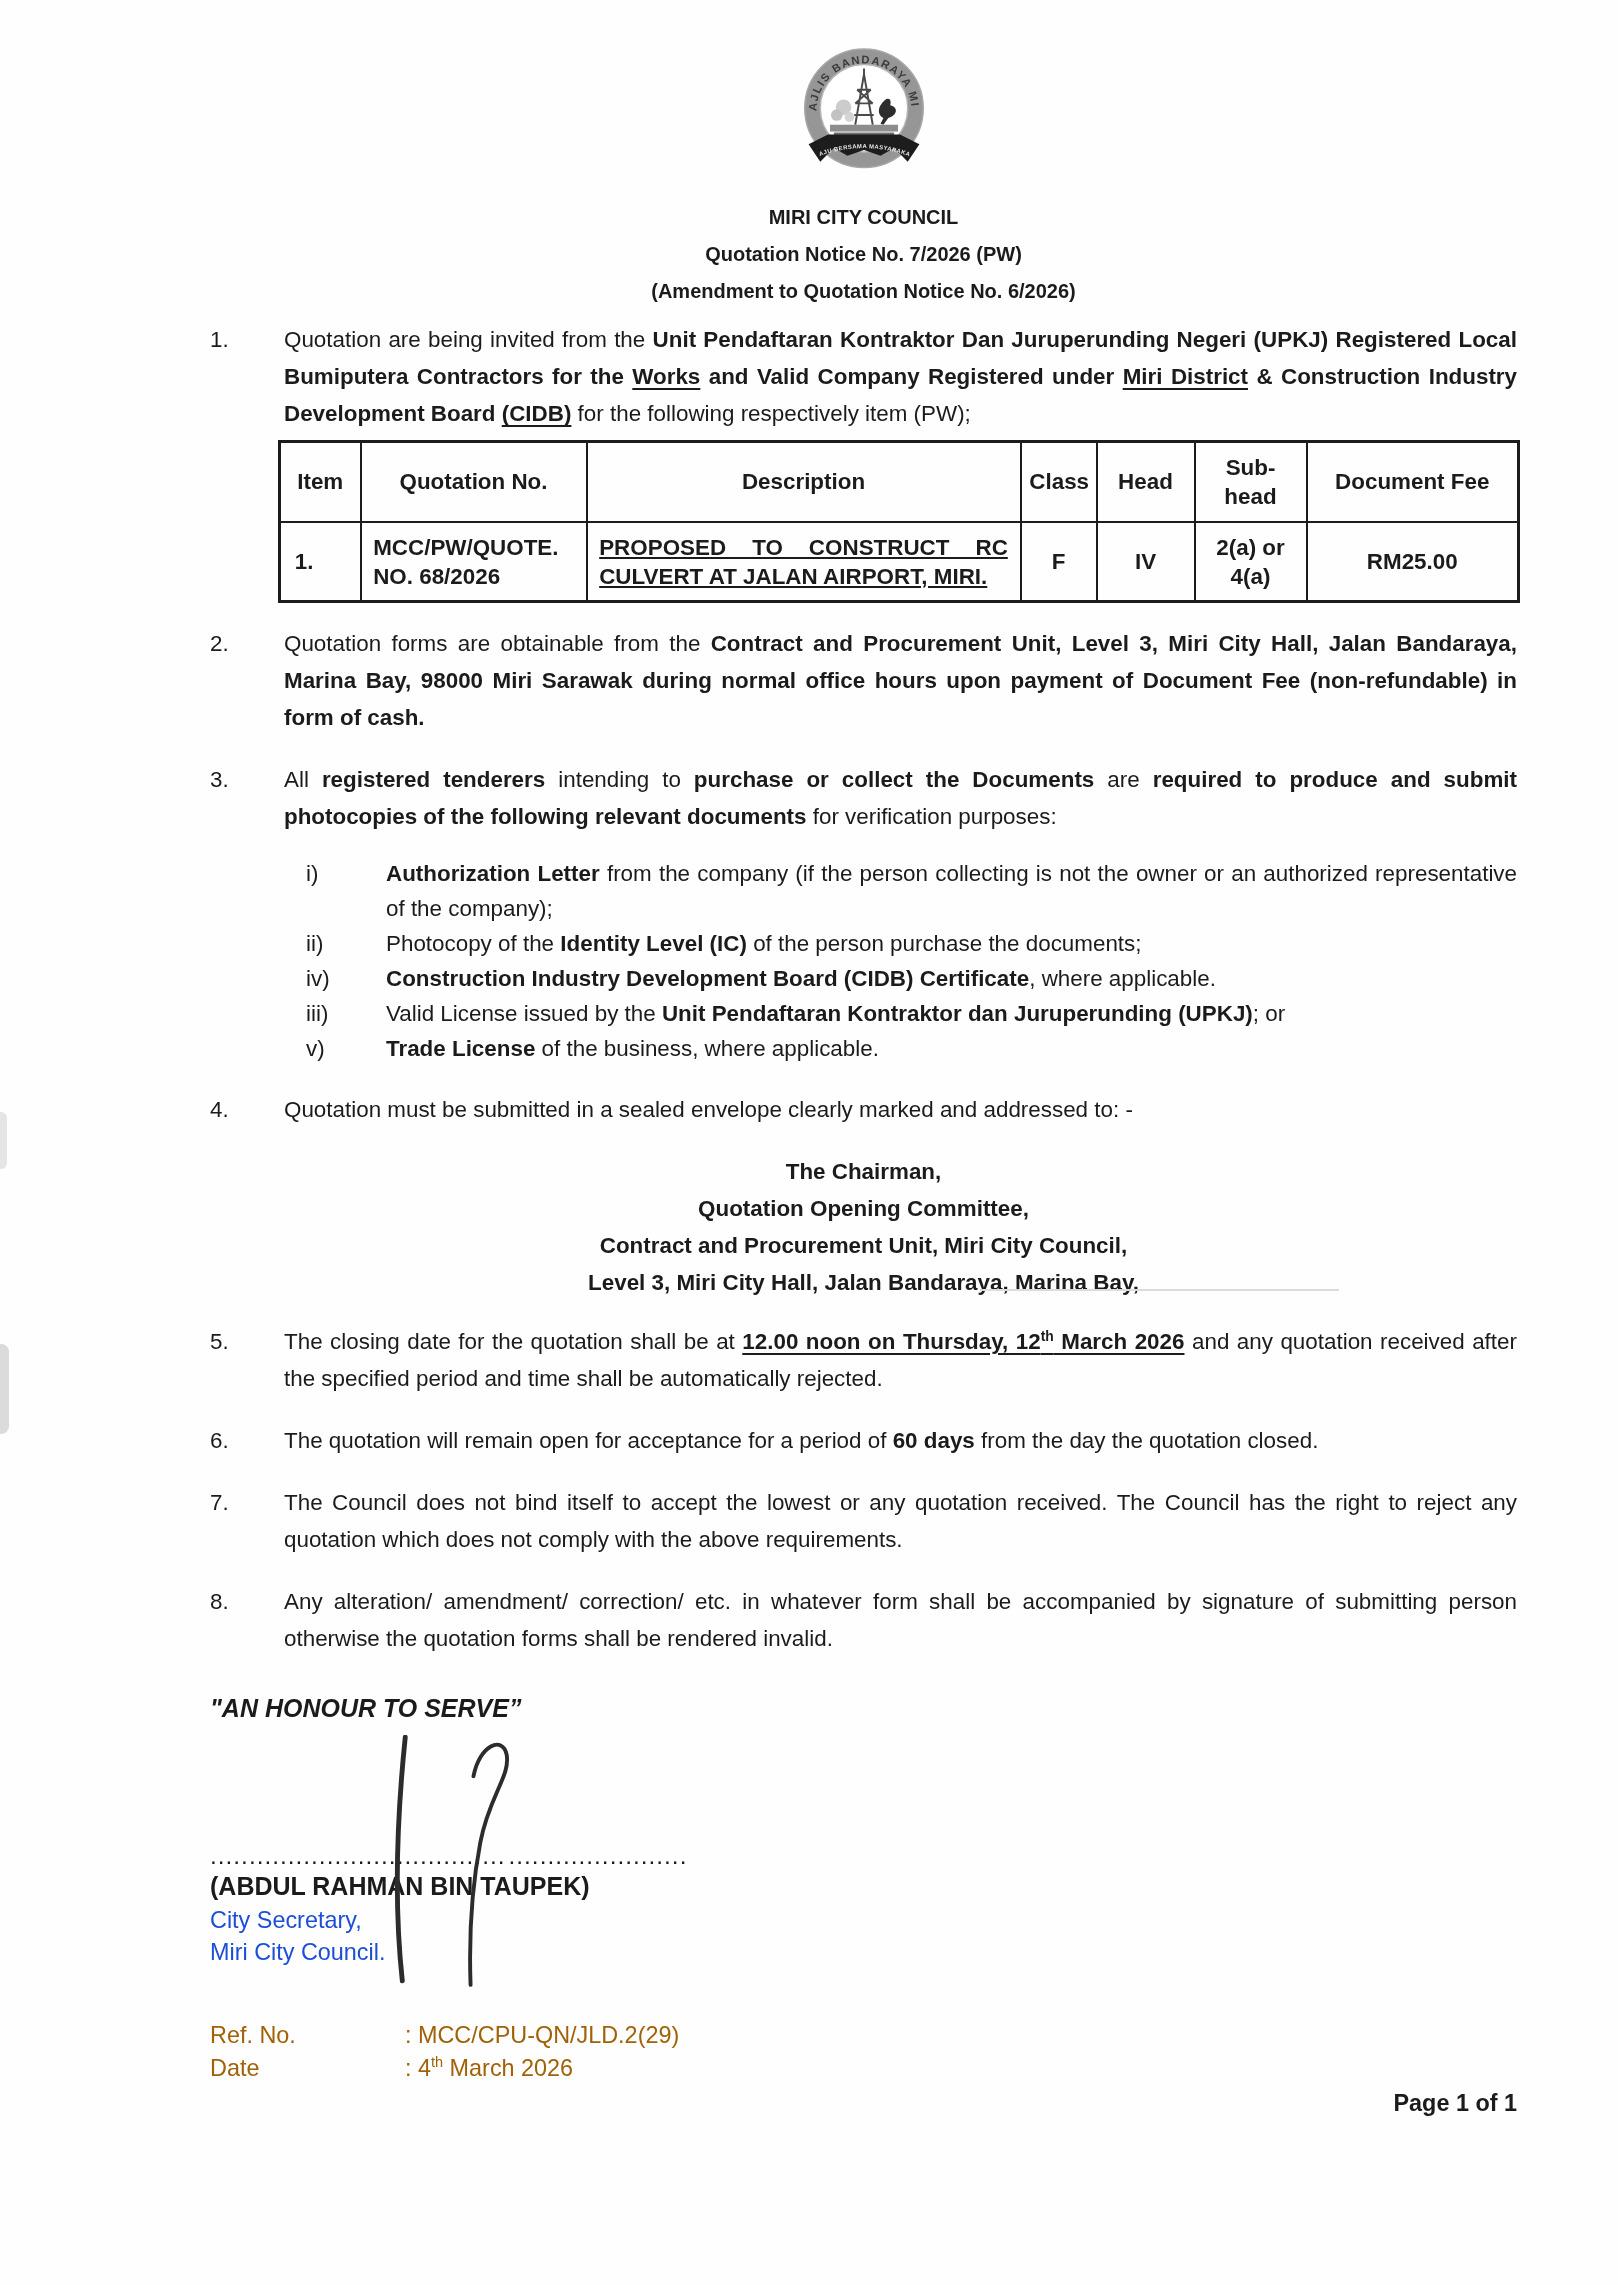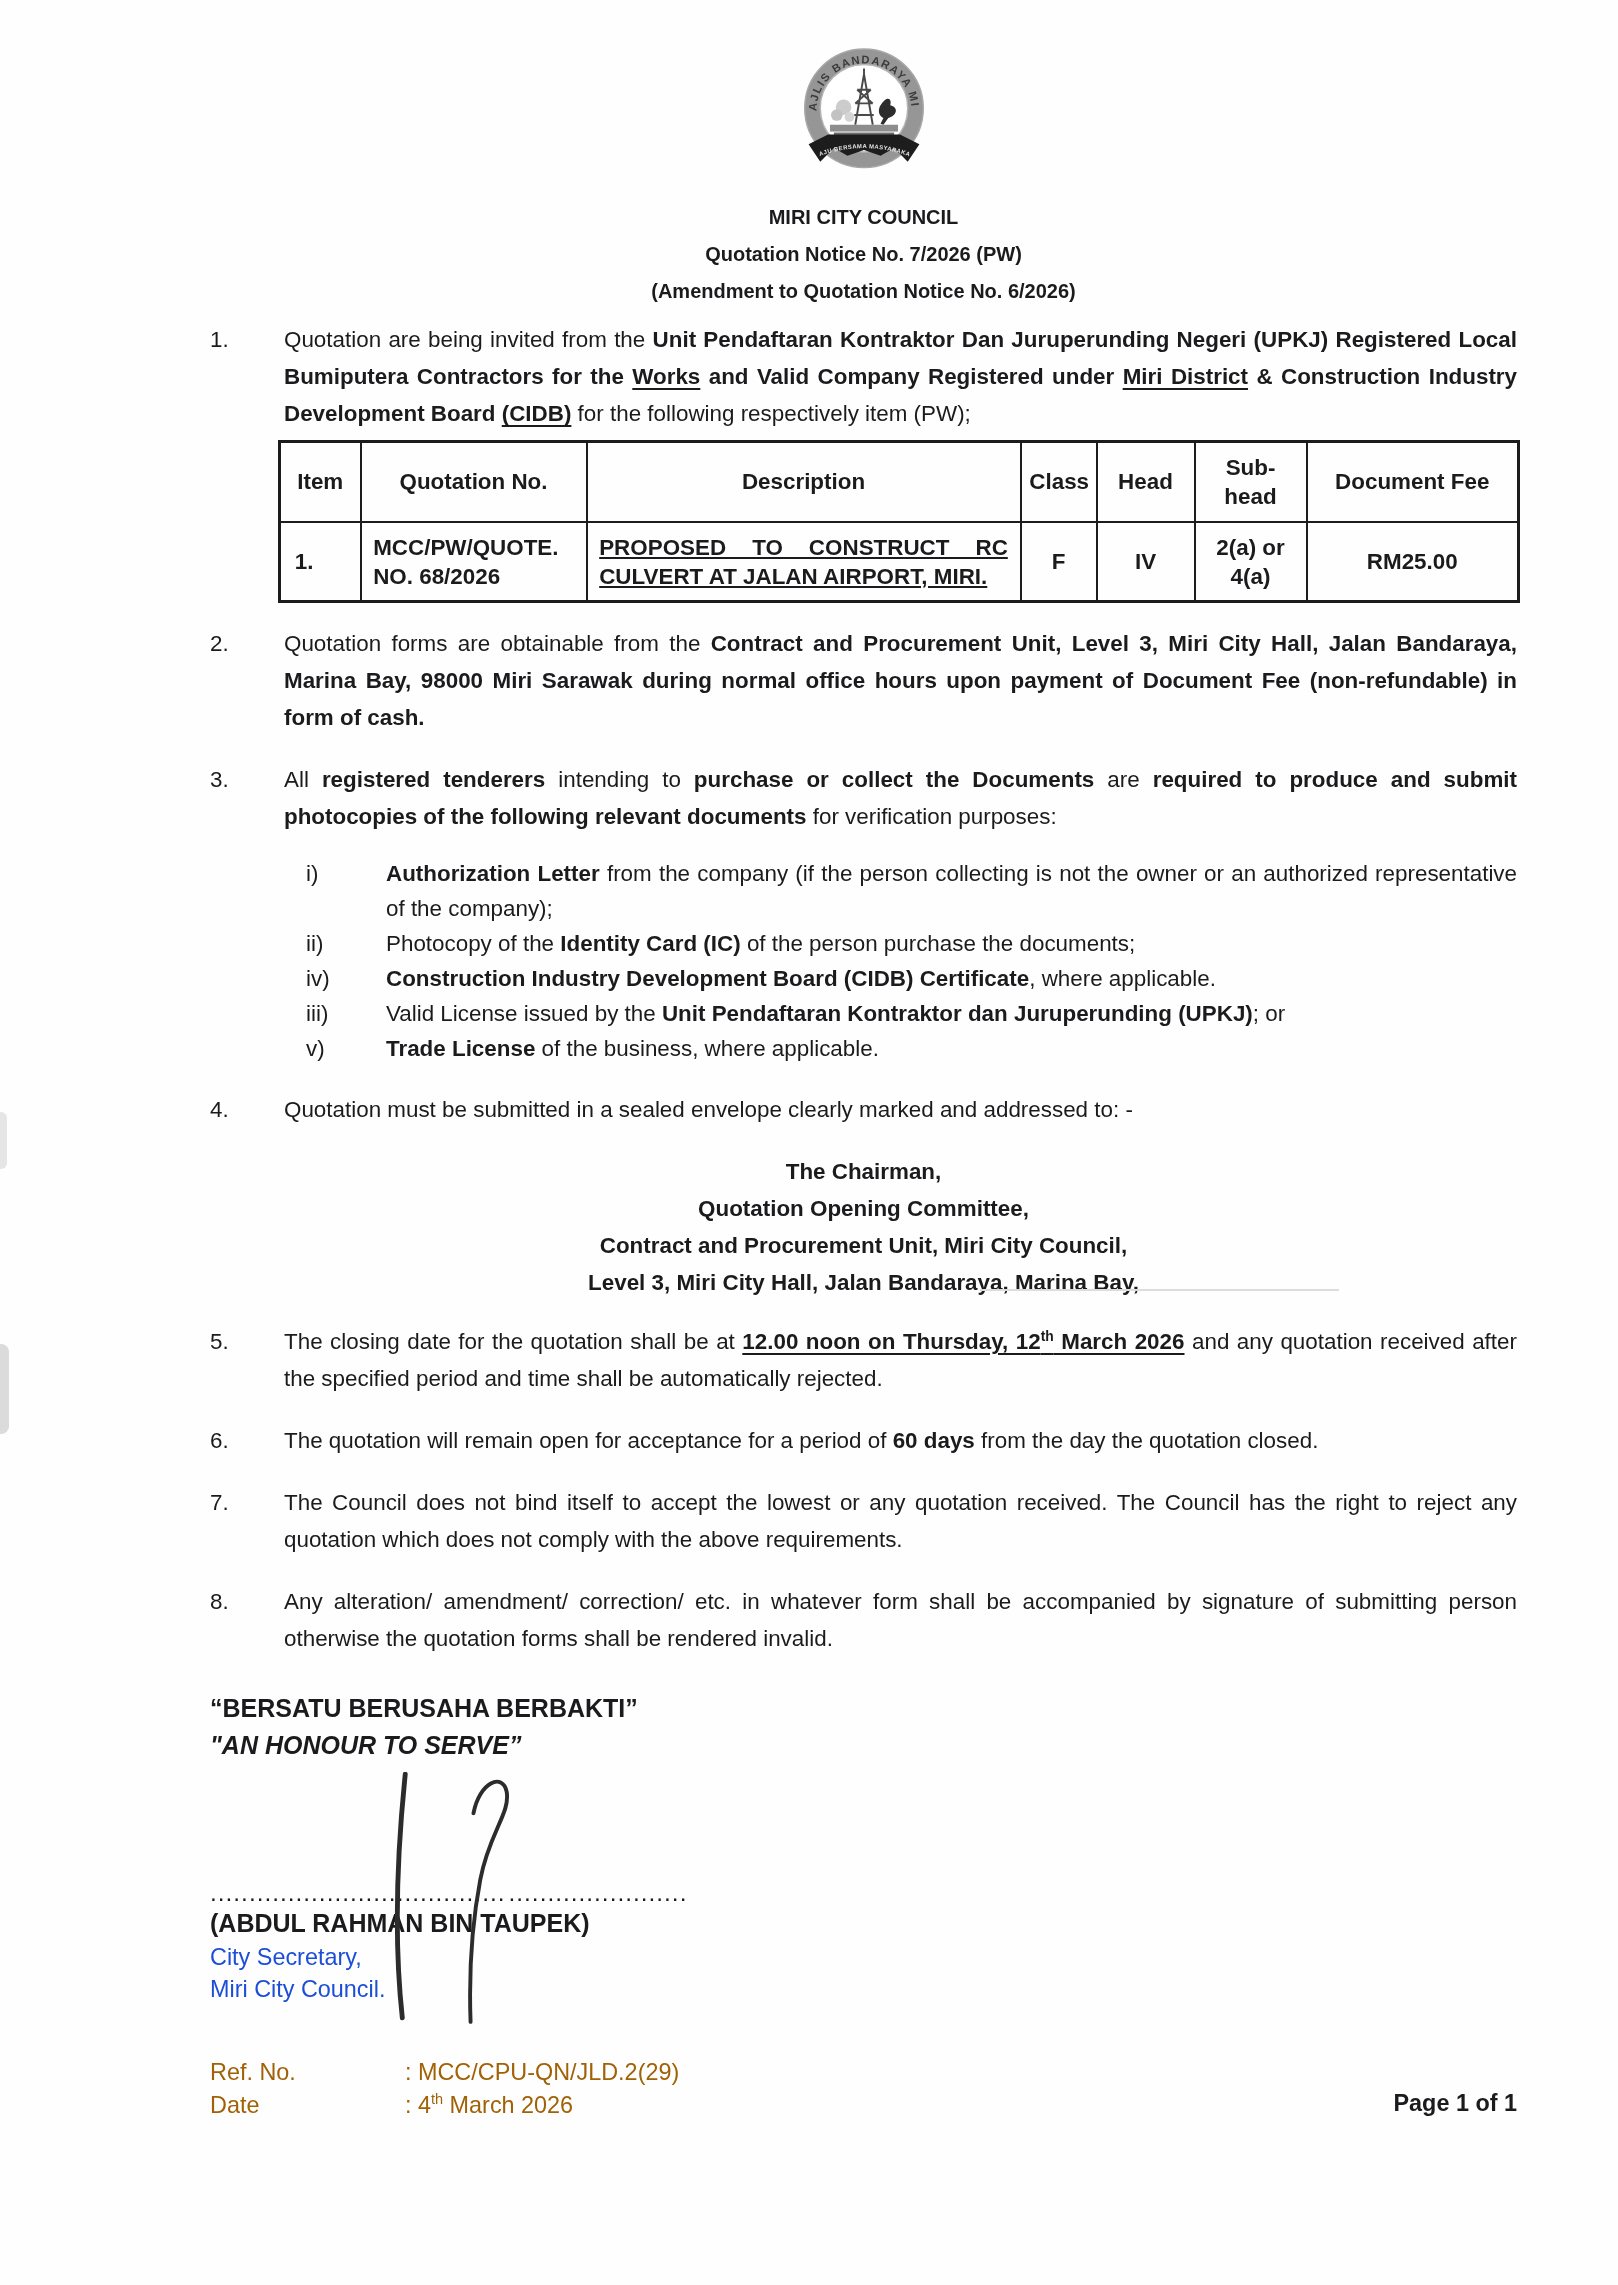--- a/index.html
+++ b/index.html
@@ -154,21 +154,21 @@
       <span class="pbody"><span>All </span><span class="b">registered tenderers</span><span> intending to </span><span class="b">purchase or collect the Documents</span><span> are </span><span class="b">required to produce and submit photocopies of the following relevant documents</span><span> for verification purposes:</span></span>
     </div>
 
     <div class="list">
         <div class="li">
           <span class="linum">i)</span>
           <span class="libody"><span class="b">Authorization Letter</span><span> from the company (if the person collecting is not the owner or an authorized representative of the company);</span></span>
         </div>
         <div class="li">
           <span class="linum">ii)</span>
-          <span class="libody"><span>Photocopy of the </span><span class="b">Identity Card (IC)</span><span> of the person purchase the documents;</span></span>
+          <span class="libody"><span>Photocopy of the </span><span class="b">Identity Level (IC)</span><span> of the person purchase the documents;</span></span>
         </div>
         <div class="li">
           <span class="linum">iv)</span>
           <span class="libody"><span class="b">Construction Industry Development Board (CIDB) Certificate</span><span>, where applicable.</span></span>
         </div>
         <div class="li">
           <span class="linum">iii)</span>
           <span class="libody"><span>Valid License issued by the </span><span class="b">Unit Pendaftaran Kontraktor dan Juruperunding (UPKJ)</span><span>; or</span></span>
         </div>
         <div class="li">
@@ -203,21 +203,20 @@
       <span class="pnum">7.</span>
       <span class="pbody"><span>The Council does not bind itself to accept the lowest or any quotation received. The Council has the right to reject any quotation which does not comply with the above requirements.</span></span>
     </div>
 
     <div class="para" style="margin-top:25px;">
       <span class="pnum">8.</span>
       <span class="pbody"><span>Any alteration/ amendment/ correction/ etc. in whatever form shall be accompanied by signature of submitting person otherwise the quotation forms shall be rendered invalid.</span></span>
     </div>
 
     <div class="motto">
-      <div class="m1">“BERSATU BERUSAHA BERBAKTI”</div>
       <div class="m2">"AN HONOUR TO SERVE”</div>
     </div>
 
     <div class="sig-block">
       <svg class="sig-scribble" viewBox="0 0 200 258">
         <path d="M30,2 C23,70 17,160 27,252" stroke="#2c2c2c" stroke-width="5" fill="none" stroke-linecap="round"></path>
         <path d="M100,42 C106,10 130,0 134,20 C138,42 116,62 107,110 C99,152 95,200 97,256" stroke="#2c2c2c" stroke-width="4" fill="none" stroke-linecap="round"></path>
       </svg>
       <div class="sig-space"></div>
       <div class="dotted">...................................... .......................</div>

